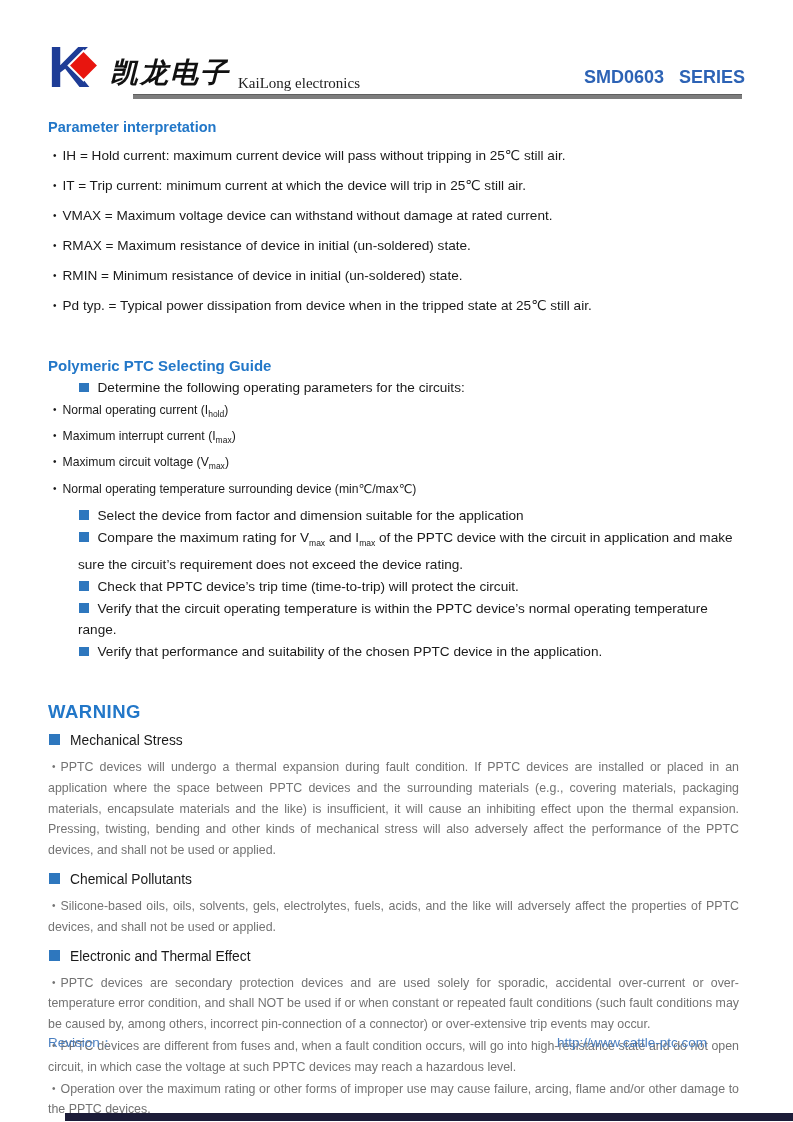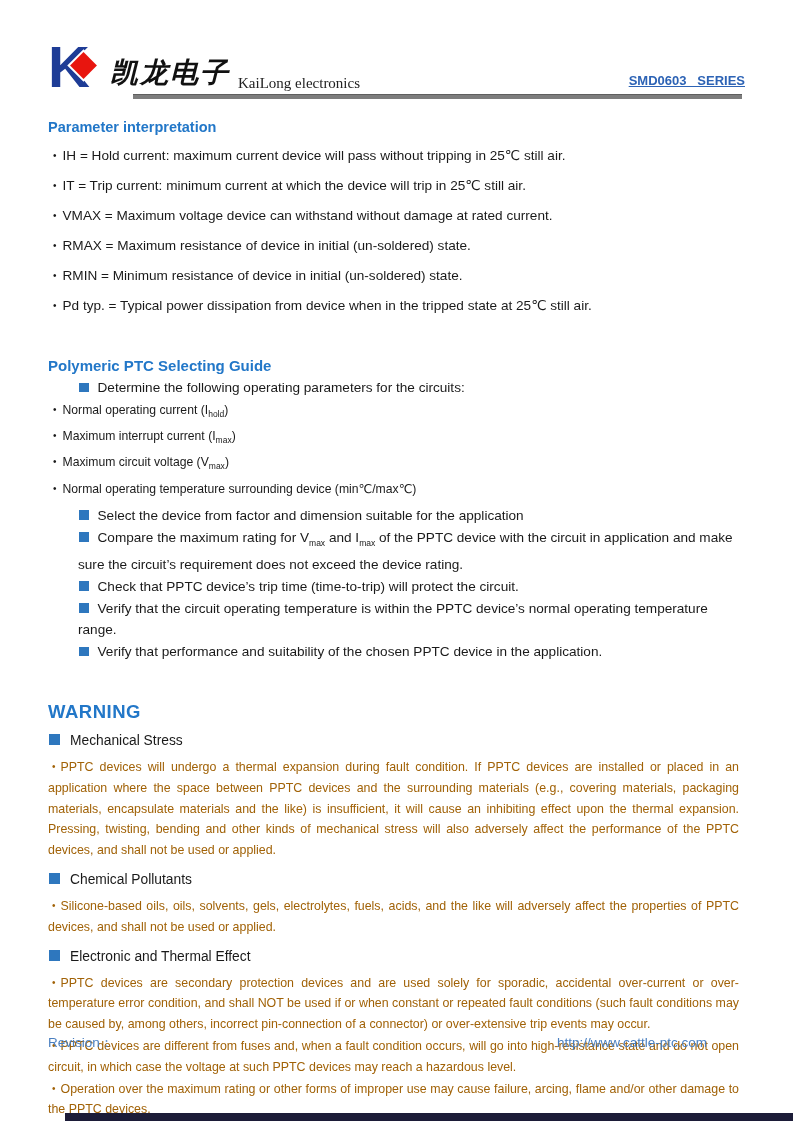--- a/index.html
+++ b/index.html
@@ -26,22 +26,22 @@
   .logo .cn {
     font-family: "Liberation Serif", "DejaVu Serif", serif;
     font-size: 28px; font-weight: bold; font-style: italic;
     letter-spacing: 2px; color: #111; line-height: 30px; margin-bottom: 6px; text-align: right;
   }
   .logo .en {
     font-family: "Liberation Serif", "DejaVu Serif", serif;
     font-size: 15px; color: #222; margin-bottom: 2px;
   }
   .series {
-    font-size: 13px; font-weight: bold; color: var(--series-blue, #2d63b5);
-    white-space: pre; margin-bottom: 6px; text-decoration: underline;
+    font-size: 18px; font-weight: bold; color: var(--series-blue, #2d63b5);
+    white-space: pre; margin-bottom: 6px;
   }
   .rule { height: 4px; background: var(--rule-gray, #7d7d7d); margin: 0 3px 0 85px;
           border-top: 1px solid #5f5f5f; }
 
   
   .sec-title { color: var(--heading-blue, #2277c8); font-weight: bold; }
   .param-title { margin-top: 20px; font-size: 14.5px; }
   .guide-title { margin-top: 36px; font-size: 15px; }
   .warn-title  { margin-top: 38px; font-size: 18.5px; letter-spacing: 0.5px; }
 
@@ -57,21 +57,21 @@
     background: var(--accent-square, #2e77be);
   }
   .sq-sm { width: 11px; height: 11px; margin-right: 10px; }
   .guide-param { font-size: 12.2px; line-height: 21px; padding-left: 5px; }
   .guide-param sub, .sq-line sub { font-size: 8.5px; }
 
   
   .warn-head { font-size: 13.8px; line-height: 20px; margin-top: 8px; }
   .warn-p {
     font-size: 12.4px; line-height: 20.8px; text-align: justify;
-    margin: 1px 6px 0 0; color: #a16207;
+    margin: 1px 6px 0 0; color: #737373;
   }
   .warn-p .dot { margin-left: 4px; margin-right: 5px; }
   .mt6 { margin-top: 6px; }
 
   
   .footer {
     position: absolute; left: 48px; right: 86px; top: 1034px;
     display: flex; justify-content: space-between; align-items: baseline;
     color: var(--footer-blue, #4a7fc0); font-size: 13.5px;
   }

